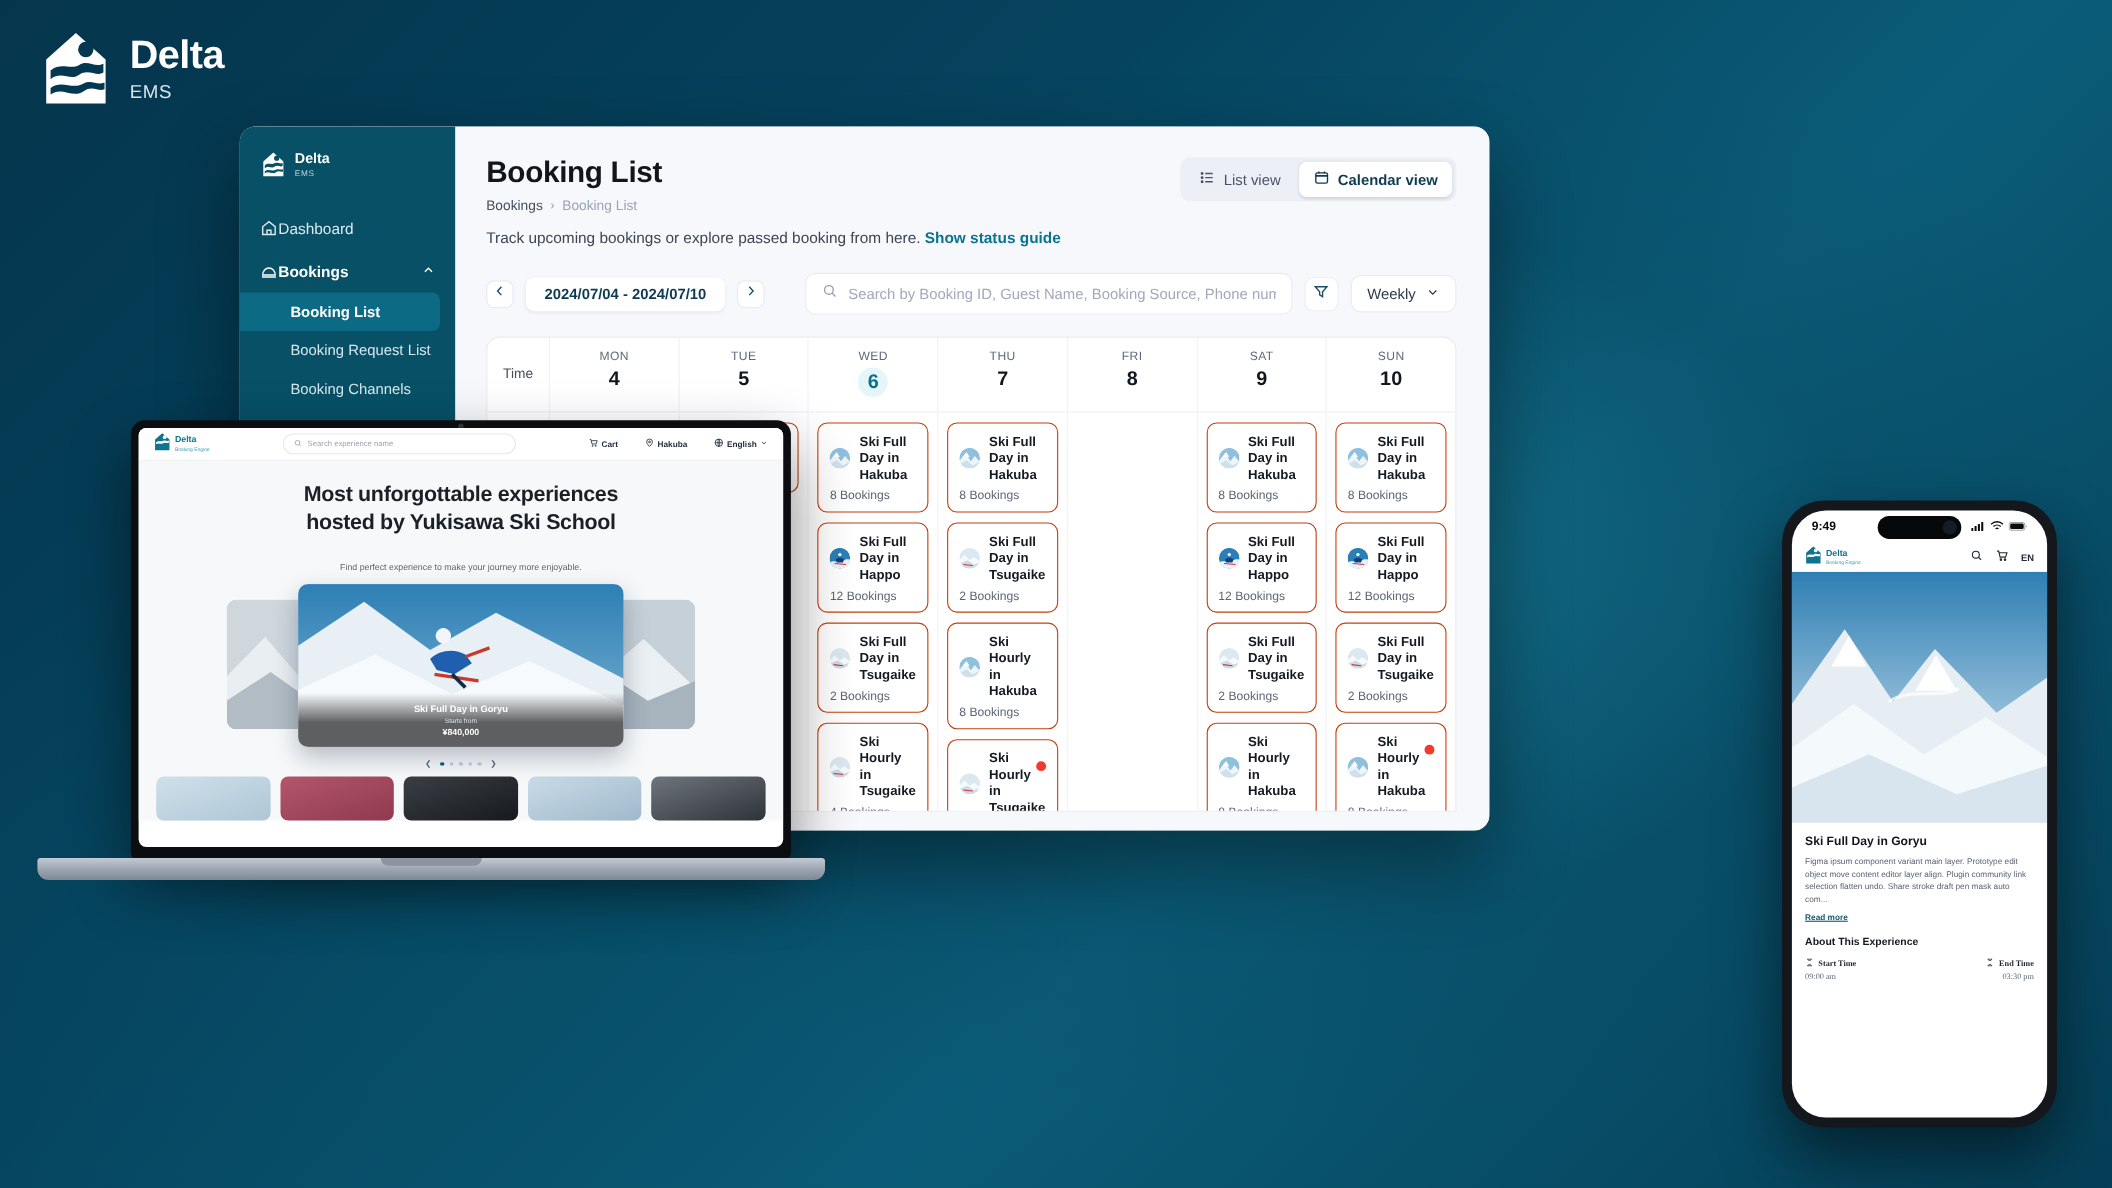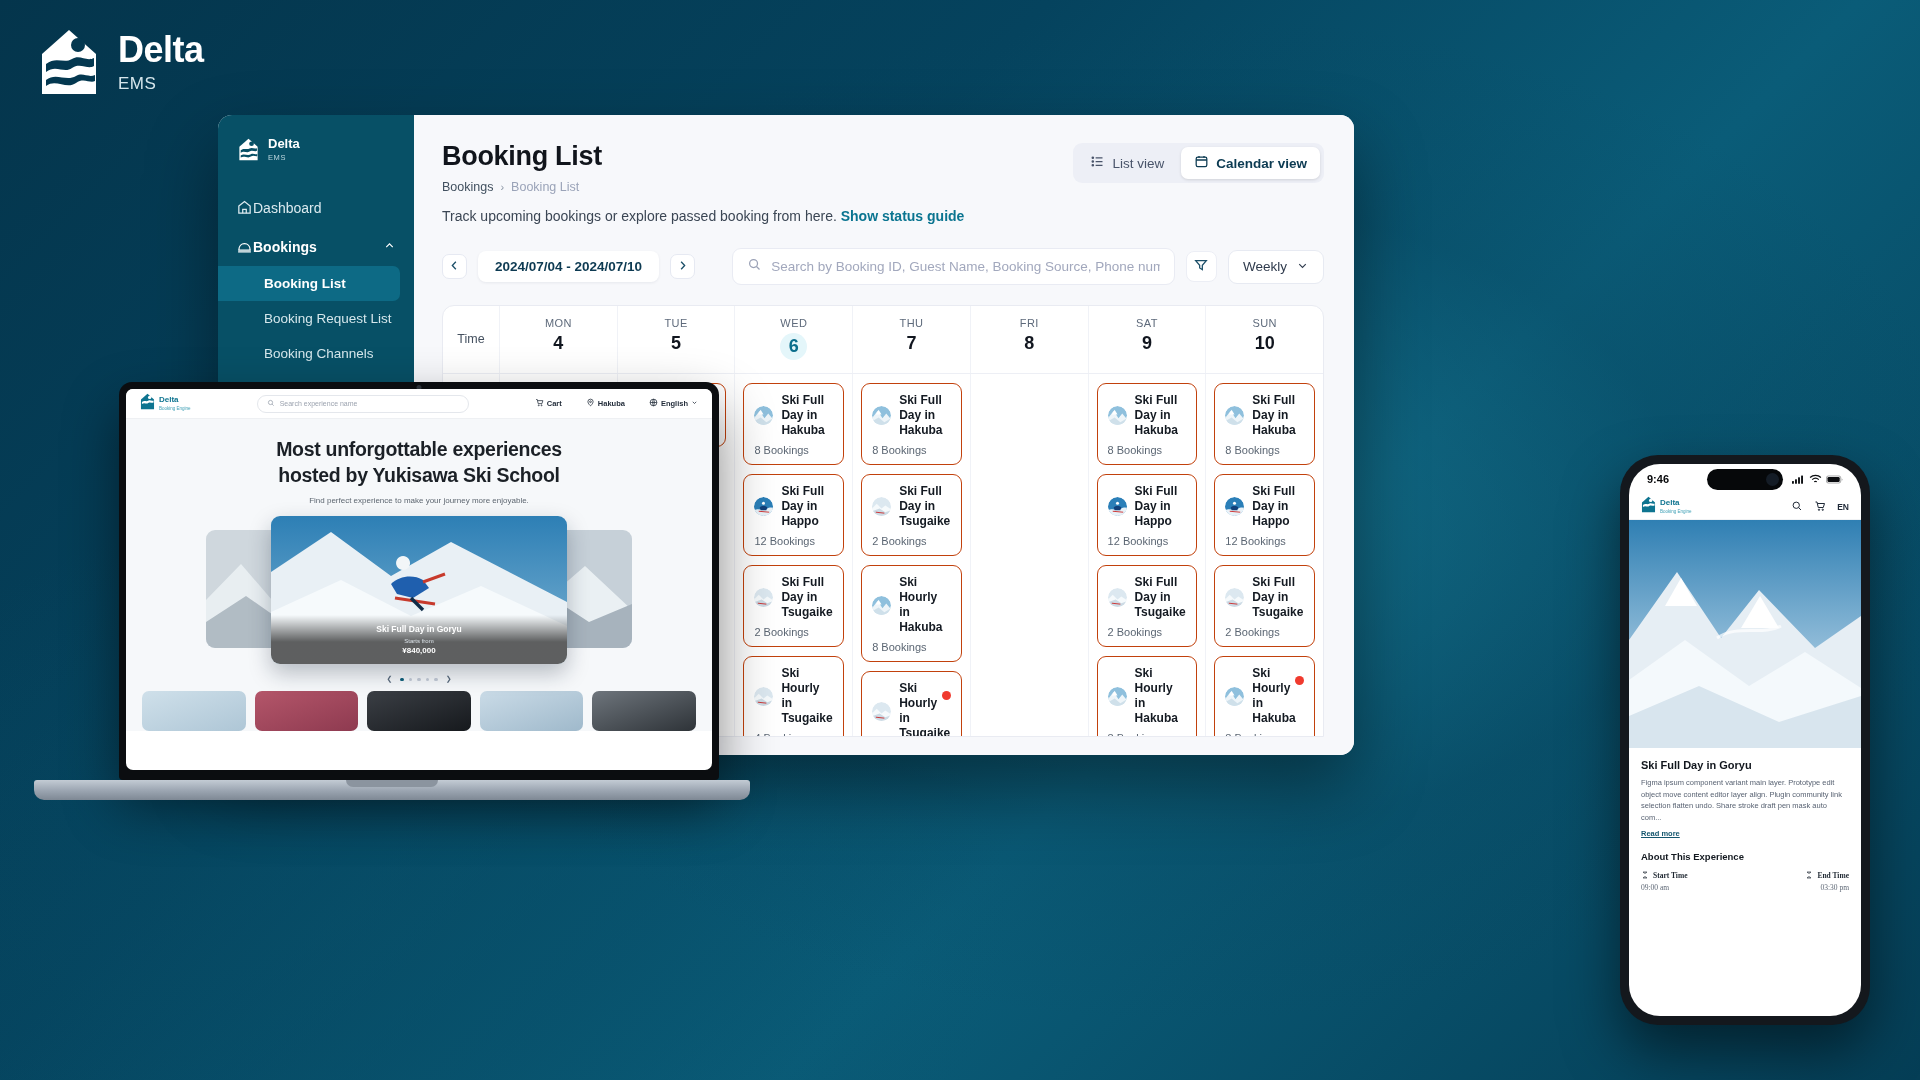--- a/index.html
+++ b/index.html
@@ -105,21 +105,21 @@
   .site-nav { height:30px; background:#fff; display:flex; align-items:center; padding:0 14px; border-bottom:1px solid #eef0f3; }
   .site-logo { display:flex; align-items:center; gap:4px; }
   .site-logo-t { font-size:8px; font-weight:bold; color:#0e7490; line-height:1; }
   .site-logo-s { font-size:4.5px; color:#3c9fb5; margin-top:1.5px; }
   .site-search { margin:0 auto; width:212px; display:flex; align-items:center; gap:5px; border:1px solid #e4e7ec; border-radius:11px; padding:3.5px 9px; }
   .site-search span { font-size:7px; color:#9ca3af; }
   .site-nav-right { display:flex; align-items:center; gap:24px; font-size:7.5px; color:#1f2937; font-weight:bold; }
   .site-nav-right .itm { display:flex; align-items:center; gap:3px; }
   .hero { background:#f6f8fa; padding:18px 0 0; text-align:center; }
   .hero h1 { font-size:19.5px; font-weight:bold; color:#1b2026; line-height:1.32; letter-spacing:-0.3px;text-align:center; }
-  .hero p { font-size:8px; color:#5d6670; margin-top:8px; }
+  .hero p { font-size:8px; color:#5d6670; margin-top:23px; }
   .carousel { position:relative; height:152px; margin-top:11px; }
   .c-slide { position:absolute; top:14px; border-radius:9px; overflow:hidden; }
   .c-left { left:80px; width:135px; height:118px; opacity:0.95; }
   .c-right { right:80px; width:135px; height:118px; }
   .c-main { left:50%; transform:translateX(-50%); top:0; width:296px; height:148px; box-shadow:0 9px 22px rgba(15,30,50,0.28); z-index:2; }
   .c-cap { position:absolute; left:0; right:0; bottom:0; padding:9px 11px 9px; background:linear-gradient(transparent,rgba(0,0,0,0.62) 55%); }
   .c-cap .t { font-size:8.5px; font-weight:bold; color:#fff; }
   .c-cap .s { font-size:6px; color:#dbe2e8; margin-top:4px; }
   .c-cap .p { font-size:8px; font-weight:bold; color:#fff; margin-top:2px; }
   .dots { display:flex; align-items:center; justify-content:center; gap:5px; margin-top:7px; }
@@ -718,21 +718,21 @@
   </div>
   <div class="lp-base">
     <div class="lp-notch"></div>
   </div>
 </div>
 
 <div id="phone">
   <div class="ph-inner">
 
     <div class="ph-status">
-      <span class="ph-time">9:46</span>
+      <span class="ph-time">9:49</span>
       <span class="ph-island"></span>
       <span class="ph-stat-right">
         <span>
           <svg viewBox="0 0 18 12" width="13" height="9">
               <rect x="0" y="8" width="2.6" height="4" rx="0.7" fill="#0b0d10"></rect>
               <rect x="4.2" y="5.6" width="2.6" height="6.4" rx="0.7" fill="#0b0d10"></rect>
               <rect x="8.4" y="3" width="2.6" height="9" rx="0.7" fill="#0b0d10"></rect>
               <rect x="12.6" y="0.4" width="2.6" height="11.6" rx="0.7" fill="#0b0d10"></rect>
             </svg>
         </span>

